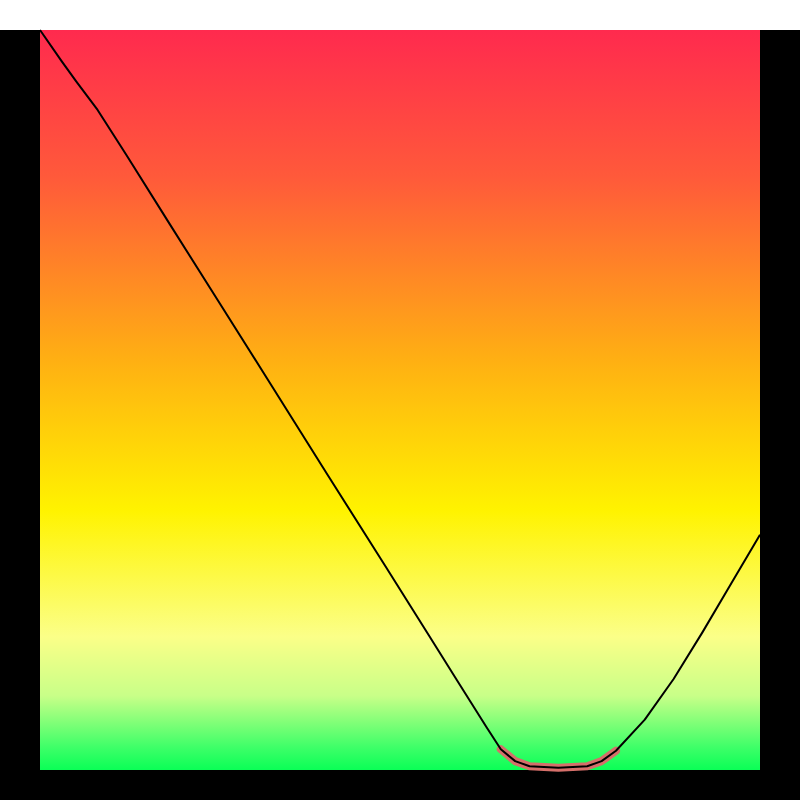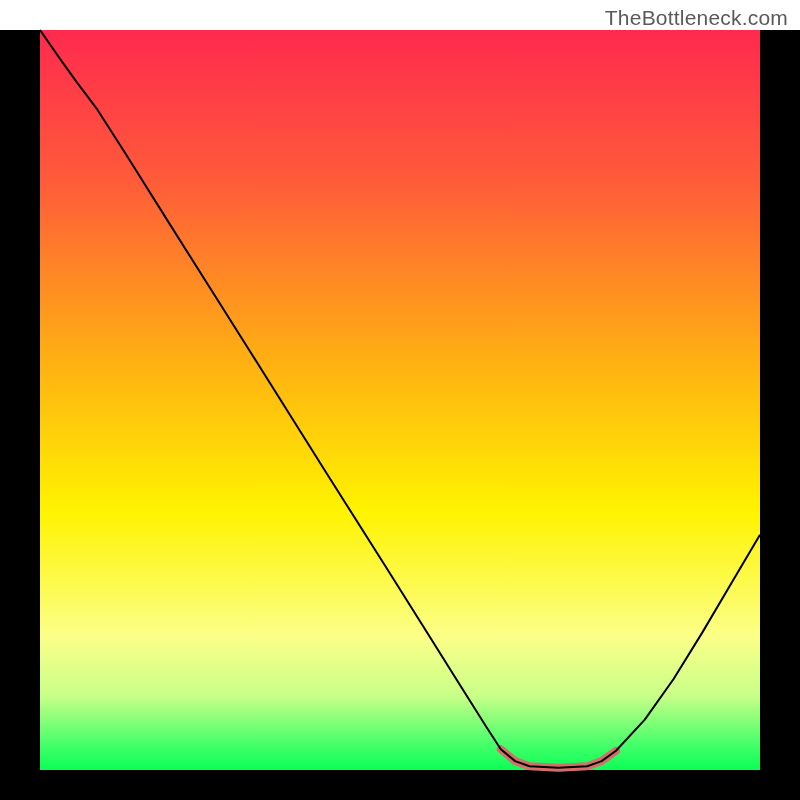--- a/index.html
+++ b/index.html
@@ -24,21 +24,20 @@
     letter-spacing: 0.2px;
   }
   svg {
     display: block;
   }
 </style>
 </head>
 <body>
 
 <div class="wrapper">
-  <div class="watermark">TheBottleneck.com</div>
 
   <svg width="800" height="800" viewBox="0 0 800 800">
     <defs>
       <linearGradient id="bg-grad" x1="0" y1="0" x2="0" y2="1">
           <stop offset="0%" stop-color="#ff2a4e"></stop>
           <stop offset="20%" stop-color="#ff5a3a"></stop>
           <stop offset="45%" stop-color="#ffb112"></stop>
           <stop offset="65%" stop-color="#fff300"></stop>
           <stop offset="82%" stop-color="#fbff88"></stop>
           <stop offset="90%" stop-color="#c8ff88"></stop>

